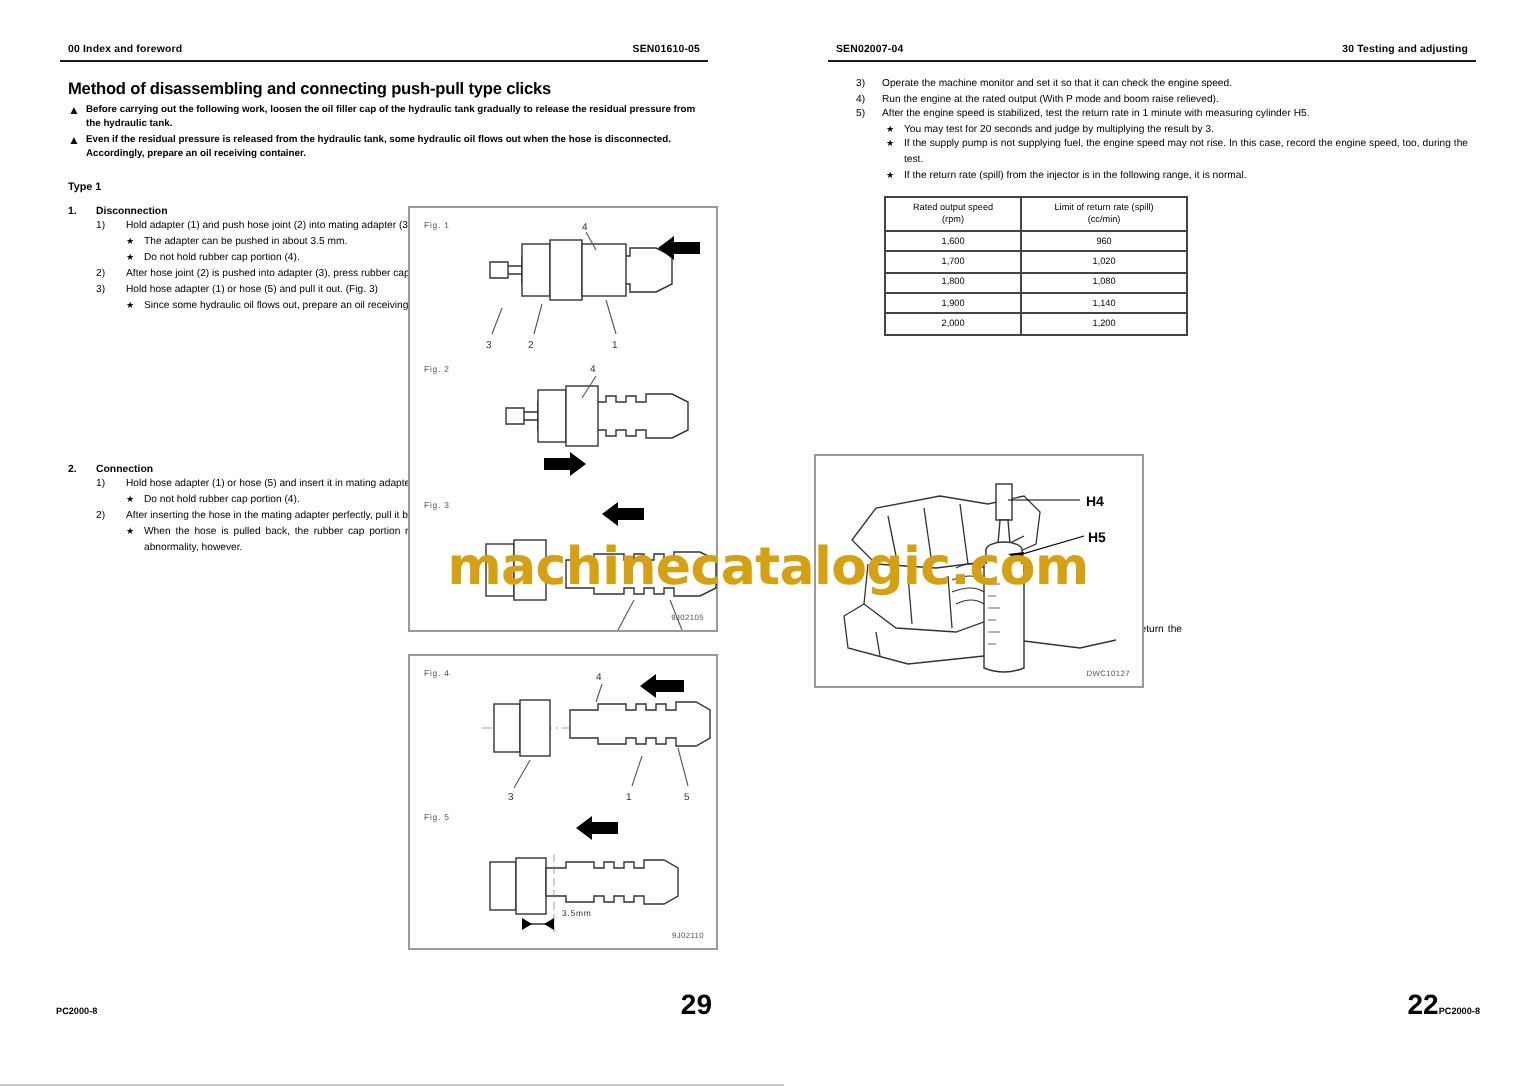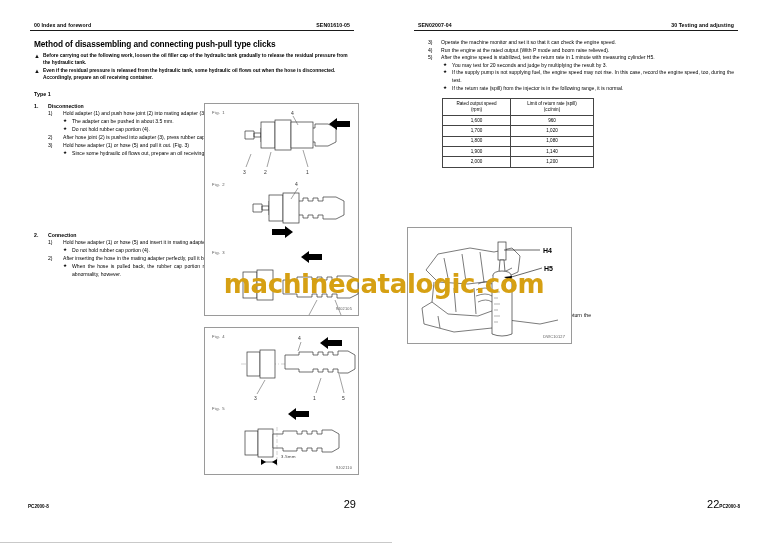--- a/index.html
+++ b/index.html
@@ -173,22 +173,22 @@
   .footer {
     position: absolute;
     bottom: 33px;
     left: 28px; right: 28px;
     display: flex;
     align-items: baseline;
     font-size: 4.6px;
     font-weight: bold;
   }
   .footer .pgnum {
-    font-size: 11px;
-    font-weight: normal;
+    font-size: 14px;
+    font-weight: bold;
   }
   .footer-left  { justify-content: space-between; }
   .footer-right { justify-content: flex-end; }
 
   
   .watermark {
     position: absolute;
     left: 0; right: 0;
     top: 258px;
     text-align: center;

